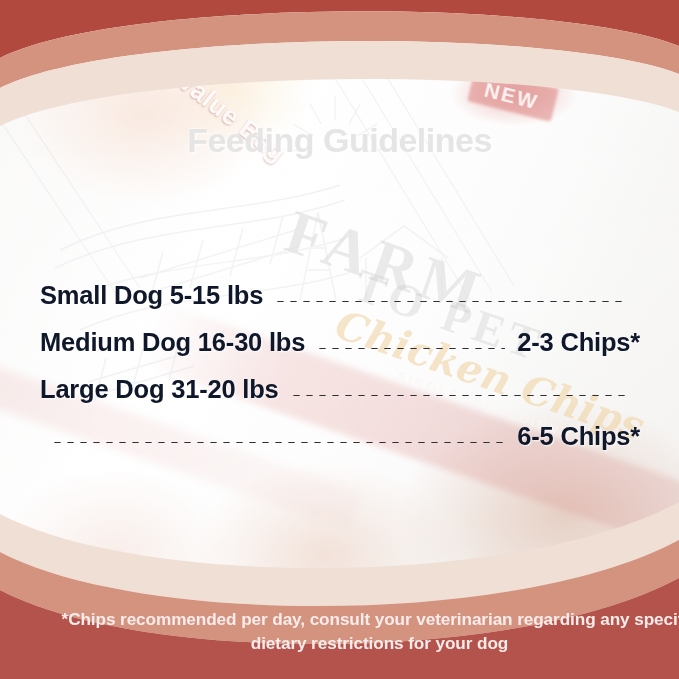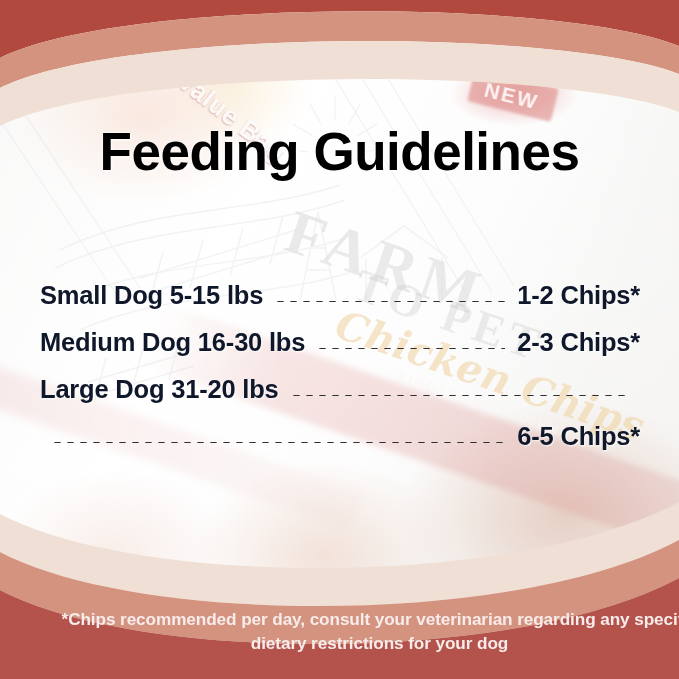--- a/index.html
+++ b/index.html
@@ -150,24 +150,24 @@
   
   .frame{position:absolute;left:0;top:0;width:679px;height:679px;pointer-events:none;}
 
   
   .content{position:absolute;left:0;top:0;width:679px;height:679px;}
 
   .title{
     position:absolute;
     top:121px;left:0;width:679px;
     text-align:center;
-    font-size:53px;
+    font-size:34px;
     font-weight:700;
     letter-spacing:-0.5px;
-    color:#000000;
+    color:#e5e5e5;
     text-shadow:2px 2px 0 rgba(255,255,255,.55), -1px -1px 0 rgba(255,255,255,.35);
   }
 
   .rows{
     position:absolute;
     left:40px;top:281px;width:600px;
   }
   .row{
     display:flex;
     align-items:baseline;
@@ -298,21 +298,20 @@
 
   <div class="content">
 
     <div class="title">Feeding Guidelines</div>
 
     <div class="rows">
 
       <div class="row">
         <span class="label">Small Dog 5-15 lbs</span>
         <span class="leader"></span>
-        <span class="value">1-2 Chips*</span>
       </div>
 
       <div class="row">
         <span class="label">Medium Dog 16-30 lbs</span>
         <span class="leader"></span>
         <span class="value">2-3 Chips*</span>
       </div>
 
       <div class="row">
         <span class="label">Large Dog 31-20 lbs</span>

